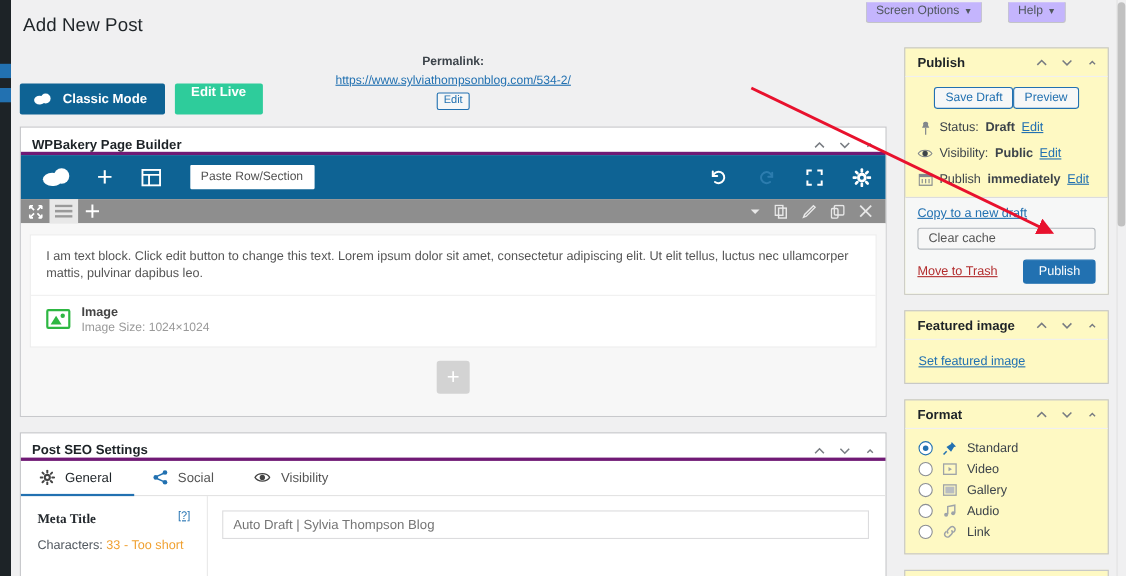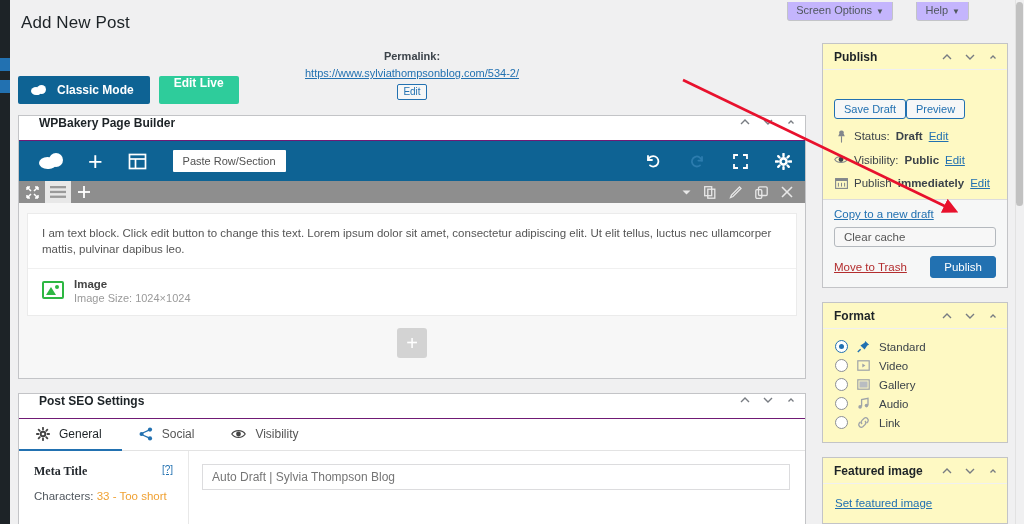--- a/index.html
+++ b/index.html
@@ -127,23 +127,23 @@
     border-radius: 2px;
     font-family: "Liberation Sans", sans-serif;
   }
 
   
   #wpb-box {
     margin-top: 11px; width: 788px;
     background: #fff; border: 1px solid #c3c4c7;
   }
   .mb-head {
-    height: 25px; display: flex; align-items: flex-start;
-    padding: 0 8px 0 20px;
-    border-bottom: 1px solid #701a75;
+    height: 25px; display: flex; align-items: flex-end;
+    padding: 0 8px 0 10px;
+    border-bottom: 3px solid #701a75;
   }
   .mb-title { font-size: 12px; font-weight: 700; color: #1d2327; flex: 1; }
   .mb-ctrls { display: flex; align-items: center; gap: 11px; color: #787c82; }
   .ic-arrow {
     width: 12px; height: 12px; cursor: pointer;
     position: relative;
   }
   .ic-arrow svg { display: block; }
   #wpb-toolbar {
     height: 40px; background: #0e6394;
@@ -255,21 +255,21 @@
   
   #sidebar { position: absolute; left: 822px; top: 43px; width: 186px; }
   .side-box { background: #fef9c3; border: 1px solid #c3c4c7; margin-bottom: 14px; }
   .side-head {
     height: 26px; display: flex; align-items: center; padding: 0 8px 0 11px;
     border-bottom: 1px solid #f0f0f1;
   }
   .side-title { font-size: 12px; font-weight: 700; color: #1d2327; flex: 1; }
 
   #publish-top { padding: 9px 11px 10px 11px; }
-  .btn-row { display: flex; justify-content: flex-start; align-items: center; margin-top: 20px; }
+  .btn-row { display: flex; justify-content: center; align-items: center; }
   .sec-btn {
     border: 1px solid #2271b1; color: #2271b1; background: #f6f7f7;
     font-size: 11px; padding: 3px 9px; border-radius: 3px; cursor: pointer;
     font-family: "Liberation Sans", sans-serif;
   }
   .misc-line {
     display: flex; gap: 6px;
     margin-top: 11px; font-size: 11.5px; color: #3c434a;
   }
   .misc-ico { color: #82878c; display: flex; width: 14px; justify-content: center; }
@@ -663,20 +663,46 @@
         <div id="clear-cache-btn">Clear cache</div>
         <div id="publish-actions">
           <span id="trash-link">Move to Trash</span>
           <span id="publish-btn">Publish</span>
         </div>
       </div>
     </div>
 
     <div class="side-box">
       <div class="side-head">
+        <div class="side-title">Featured image</div>
+        <div class="mb-ctrls">
+          <span class="ic-arrow">
+              <svg width="12" height="12" viewBox="0 0 12 12">
+                <path d="M2 8 L6 4 L10 8" fill="none" stroke="#787c82" stroke-width="1.4"></path>
+              </svg>
+            </span>
+          <span class="ic-arrow">
+              <svg width="12" height="12" viewBox="0 0 12 12">
+                <path d="M2 4 L6 8 L10 4" fill="none" stroke="#787c82" stroke-width="1.4"></path>
+              </svg>
+            </span>
+          <span class="ic-arrow">
+              <svg width="12" height="12" viewBox="0 0 12 12">
+                <path d="M3.5 7.5 L6 5 L8.5 7.5" fill="none" stroke="#787c82" stroke-width="1.3"></path>
+              </svg>
+            </span>
+        </div>
+      </div>
+      <div id="featured-body">
+        <span id="set-featured-link" class="lnk">Set featured image</span>
+      </div>
+    </div>
+
+    <div class="side-box">
+      <div class="side-head">
         <div class="side-title">Format</div>
         <div class="mb-ctrls">
           <span class="ic-arrow">
               <svg width="12" height="12" viewBox="0 0 12 12">
                 <path d="M2 8 L6 4 L10 8" fill="none" stroke="#787c82" stroke-width="1.4"></path>
               </svg>
             </span>
           <span class="ic-arrow">
               <svg width="12" height="12" viewBox="0 0 12 12">
                 <path d="M2 4 L6 8 L10 4" fill="none" stroke="#787c82" stroke-width="1.4"></path>
@@ -734,46 +760,20 @@
         <div class="fmt-row">
           <span class="radio"></span>
           <span class="fmt-ico">
             <svg width="13" height="13" viewBox="0 0 13 13">
                 <path d="M5 8 A2.6 2.6 0 0 1 5 4.4 L7.2 2.2 A2.6 2.6 0 0 1 10.8 5.8 L9.6 7" fill="none" stroke="#9ea3a8" stroke-width="1.3"></path>
                 <path d="M8 5 A2.6 2.6 0 0 1 8 8.6 L5.8 10.8 A2.6 2.6 0 0 1 2.2 7.2 L3.4 6" fill="none" stroke="#9ea3a8" stroke-width="1.3"></path>
               </svg>
           </span>
           <span>Link</span>
         </div>
-      </div>
-    </div>
-
-    <div class="side-box">
-      <div class="side-head">
-        <div class="side-title">Featured image</div>
-        <div class="mb-ctrls">
-          <span class="ic-arrow">
-              <svg width="12" height="12" viewBox="0 0 12 12">
-                <path d="M2 8 L6 4 L10 8" fill="none" stroke="#787c82" stroke-width="1.4"></path>
-              </svg>
-            </span>
-          <span class="ic-arrow">
-              <svg width="12" height="12" viewBox="0 0 12 12">
-                <path d="M2 4 L6 8 L10 4" fill="none" stroke="#787c82" stroke-width="1.4"></path>
-              </svg>
-            </span>
-          <span class="ic-arrow">
-              <svg width="12" height="12" viewBox="0 0 12 12">
-                <path d="M3.5 7.5 L6 5 L8.5 7.5" fill="none" stroke="#787c82" stroke-width="1.3"></path>
-              </svg>
-            </span>
-        </div>
-      </div>
-      <div id="featured-body">
-        <span id="set-featured-link" class="lnk">Set featured image</span>
       </div>
     </div>
 
     <div class="side-box">
       <div class="side-head">
         
         
       </div>
 
     </div>

